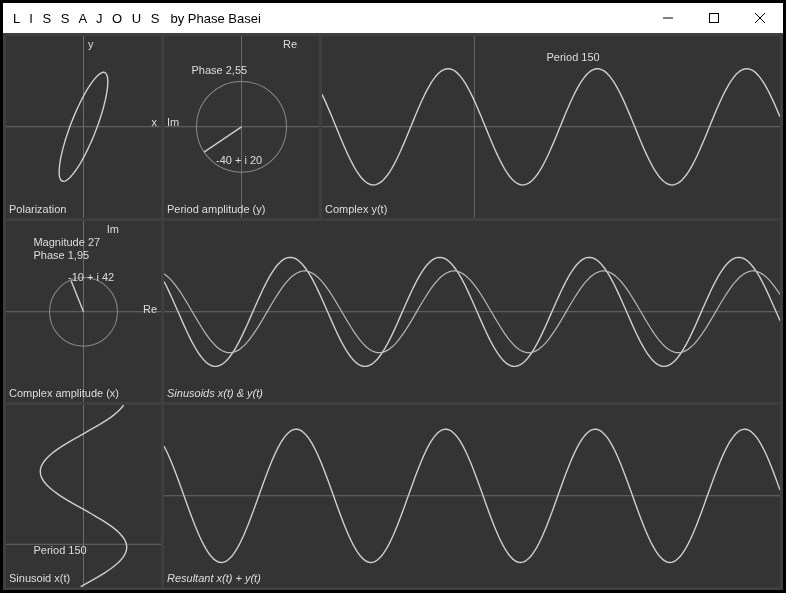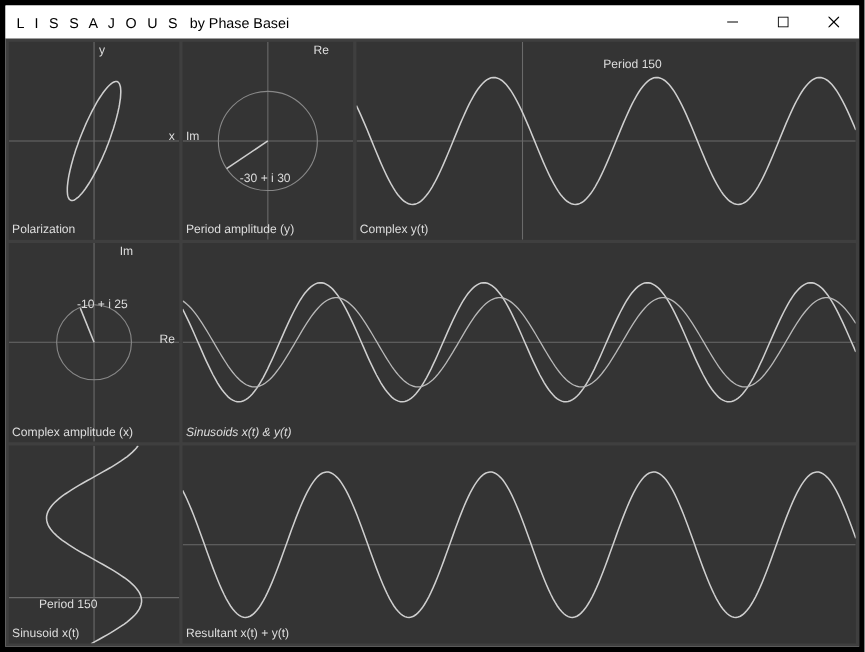--- a/index.html
+++ b/index.html
@@ -1,36 +1,36 @@
 <!DOCTYPE html>
 <html><head>
 <meta charset="utf-8">
 <style>
   * { box-sizing: border-box; margin: 0; padding: 0; }
   html, body { width: 786px; height: 593px; font-family: "Segoe UI", Arial, sans-serif; background: #fff; overflow: hidden; }
-  .window { width: 786px; height: 593px; border: 5px solid #000000; background: #fff; display: flex; flex-direction: column; }
+  .window { width: 786px; height: 593px; border: 3px solid #000000; background: #fff; display: flex; flex-direction: column; }
   .titlebar { height: 30px; background: #fff; display: flex; align-items: center; padding: 0 0 0 10px; font-size: 13px; color: #000; }
   .titlebar .title { flex: 0 0 auto; letter-spacing: 3px; font-weight: 400; }
   .titlebar .author { flex: 0 0 auto; margin-left: 8px; letter-spacing: 0; }
   .titlebar .spacer { flex: 1; }
   .winbtn { width: 46px; height: 30px; display: flex; align-items: center; justify-content: center; color: #000; }
   .winbtn svg { display: block; }
   .content { flex: 1; background: #3f3f3f; display: grid;
     grid-template-columns: 155px 155px 1fr;
     grid-template-rows: 1fr 1fr 1fr;
     gap: 3px; padding: 3px; }
   .panel { background: #343434; position: relative; color: #ddd; font-size: 11px; line-height: 13px; overflow: hidden; }
   .panel svg { display: block; width: 100%; height: 100%; }
   .polarization { grid-column: 1; grid-row: 1; }
   .compamp-y    { grid-column: 2; grid-row: 1; }
   .sin-y        { grid-column: 3; grid-row: 1; }
   .compamp-x    { grid-column: 1; grid-row: 2; }
   .sin-xy       { grid-column: 2 / span 2; grid-row: 2; font-style: italic; }
   .sin-x        { grid-column: 1; grid-row: 3; }
-  .resultant    { grid-column: 2 / span 2; grid-row: 3; }
+  .resultant    { grid-column: 2 / span 2; grid-row: 3; font-style: italic; }
   .ax { stroke: #6a6a6a; stroke-width: 1; }
   .curve { stroke: #cfcfcf; stroke-width: 1.4; fill: none; }
   .curve2 { stroke: #b8b8b8; stroke-width: 1.2; fill: none; }
   .circ { stroke: #888; stroke-width: 1; fill: none; }
   .lbl { position: absolute; color: #ddd; font-size: 11px; line-height: 13px; white-space: pre; }
   .lbl.bottom { bottom: 2px; left: 3px; }
 </style>
 </head>
 <body>
 
@@ -73,23 +73,26 @@
       <span class="lbl bottom">Polarization</span>
     </div>
 
     <div class="panel compamp-y">
       <svg viewBox="0 0 155 180" preserveAspectRatio="none">
         <line class="ax" x1="0" y1="90" x2="155" y2="90"></line>
         <line class="ax" x1="77.5" y1="0" x2="77.5" y2="180"></line>
         <circle class="circ" cx="77.5" cy="90" r="45"></circle>
         <line class="curve" x1="77.5" y1="90" x2="40" y2="115"></line>
       </svg>
+      <span class="lbl" style="top:15px;left:3px">
+        <span>Phase</span> <span>2,55</span>
+      </span>
       <span class="lbl" style="top:2px;right:22px">Re</span>
       <span class="lbl" style="top:80px;left:3px">Im</span>
-      <span class="lbl" style="top:118px;left:52px">-30 + i 30</span>
+      <span class="lbl" style="top:118px;left:52px">-40 + i 20</span>
       <span class="lbl bottom">Period amplitude (y)</span>
     </div>
 
     <div class="panel sin-y">
       <svg viewBox="0 0 460 180" preserveAspectRatio="none">
         <line class="ax" x1="0" y1="90" x2="460" y2="90"></line>
         <line class="ax" x1="153" y1="0" x2="153" y2="180"></line>
         <path id="path-siny" class="curve" d="M0.0 57.9 L2.0 62.0 L4.0 66.3 L6.0 70.8 L8.0 75.4 L10.0 80.1 L12.0 84.9 L14.0 89.7 L16.0 94.5 L18.0 99.3 L20.0 104.0 L22.0 108.7 L24.0 113.2 L26.0 117.5 L28.0 121.6 L30.0 125.5 L32.0 129.2 L34.0 132.6 L36.0 135.7 L38.0 138.5 L40.0 140.9 L42.0 143.0 L44.0 144.7 L46.0 146.0 L48.0 146.9 L50.0 147.5 L52.0 147.6 L54.0 147.3 L56.0 146.6 L58.0 145.6 L60.0 144.1 L62.0 142.2 L64.0 140.0 L66.0 137.5 L68.0 134.6 L70.0 131.4 L72.0 127.9 L74.0 124.1 L76.0 120.1 L78.0 115.9 L80.0 111.5 L82.0 106.9 L84.0 102.3 L86.0 97.5 L88.0 92.7 L90.0 87.9 L92.0 83.1 L94.0 78.3 L96.0 73.6 L98.0 69.1 L100.0 64.7 L102.0 60.4 L104.0 56.4 L106.0 52.6 L108.0 49.1 L110.0 45.8 L112.0 42.9 L114.0 40.3 L116.0 38.0 L118.0 36.1 L120.0 34.6 L122.0 33.5 L124.0 32.7 L126.0 32.4 L128.0 32.5 L130.0 33.0 L132.0 33.9 L134.0 35.1 L136.0 36.8 L138.0 38.8 L140.0 41.2 L142.0 43.9 L144.0 47.0 L146.0 50.4 L148.0 54.0 L150.0 57.9 L152.0 62.0 L154.0 66.3 L156.0 70.8 L158.0 75.4 L160.0 80.1 L162.0 84.9 L164.0 89.7 L166.0 94.5 L168.0 99.3 L170.0 104.0 L172.0 108.7 L174.0 113.2 L176.0 117.5 L178.0 121.6 L180.0 125.5 L182.0 129.2 L184.0 132.6 L186.0 135.7 L188.0 138.5 L190.0 140.9 L192.0 143.0 L194.0 144.7 L196.0 146.0 L198.0 146.9 L200.0 147.5 L202.0 147.6 L204.0 147.3 L206.0 146.6 L208.0 145.6 L210.0 144.1 L212.0 142.2 L214.0 140.0 L216.0 137.5 L218.0 134.6 L220.0 131.4 L222.0 127.9 L224.0 124.1 L226.0 120.1 L228.0 115.9 L230.0 111.5 L232.0 106.9 L234.0 102.3 L236.0 97.5 L238.0 92.7 L240.0 87.9 L242.0 83.1 L244.0 78.3 L246.0 73.6 L248.0 69.1 L250.0 64.7 L252.0 60.4 L254.0 56.4 L256.0 52.6 L258.0 49.1 L260.0 45.8 L262.0 42.9 L264.0 40.3 L266.0 38.0 L268.0 36.1 L270.0 34.6 L272.0 33.5 L274.0 32.7 L276.0 32.4 L278.0 32.5 L280.0 33.0 L282.0 33.9 L284.0 35.1 L286.0 36.8 L288.0 38.8 L290.0 41.2 L292.0 43.9 L294.0 47.0 L296.0 50.4 L298.0 54.0 L300.0 57.9 L302.0 62.0 L304.0 66.3 L306.0 70.8 L308.0 75.4 L310.0 80.1 L312.0 84.9 L314.0 89.7 L316.0 94.5 L318.0 99.3 L320.0 104.0 L322.0 108.7 L324.0 113.2 L326.0 117.5 L328.0 121.6 L330.0 125.5 L332.0 129.2 L334.0 132.6 L336.0 135.7 L338.0 138.5 L340.0 140.9 L342.0 143.0 L344.0 144.7 L346.0 146.0 L348.0 146.9 L350.0 147.5 L352.0 147.6 L354.0 147.3 L356.0 146.6 L358.0 145.6 L360.0 144.1 L362.0 142.2 L364.0 140.0 L366.0 137.5 L368.0 134.6 L370.0 131.4 L372.0 127.9 L374.0 124.1 L376.0 120.1 L378.0 115.9 L380.0 111.5 L382.0 106.9 L384.0 102.3 L386.0 97.5 L388.0 92.7 L390.0 87.9 L392.0 83.1 L394.0 78.3 L396.0 73.6 L398.0 69.1 L400.0 64.7 L402.0 60.4 L404.0 56.4 L406.0 52.6 L408.0 49.1 L410.0 45.8 L412.0 42.9 L414.0 40.3 L416.0 38.0 L418.0 36.1 L420.0 34.6 L422.0 33.5 L424.0 32.7 L426.0 32.4 L428.0 32.5 L430.0 33.0 L432.0 33.9 L434.0 35.1 L436.0 36.8 L438.0 38.8 L440.0 41.2 L442.0 43.9 L444.0 47.0 L446.0 50.4 L448.0 54.0 L450.0 57.9 L452.0 62.0 L454.0 66.3 L456.0 70.8 L458.0 75.4 L460.0 80.1 "></path>
       </svg>
       <span class="lbl" style="top:2px;left:200px">
@@ -98,23 +101,29 @@
       <span class="lbl bottom">Complex y(t)</span>
     </div>
 
     <div class="panel compamp-x">
       <svg viewBox="0 0 155 180" preserveAspectRatio="none">
         <line class="ax" x1="0" y1="90" x2="155" y2="90"></line>
         <line class="ax" x1="77.5" y1="0" x2="77.5" y2="180"></line>
         <circle class="circ" cx="77.5" cy="90" r="34"></circle>
         <line class="curve" x1="77.5" y1="90" x2="65" y2="59"></line>
       </svg>
+      <span class="lbl" style="top:2px;left:3px">
+        <span>Magnitude</span> <span>27</span>
+      </span>
+      <span class="lbl" style="top:15px;left:3px">
+        <span>Phase</span> <span>1,95</span>
+      </span>
       <span class="lbl" style="top:2px;right:42px">Im</span>
       <span class="lbl" style="top:82px;right:4px">Re</span>
-      <span class="lbl" style="top:50px;left:62px">-10 + i 25</span>
+      <span class="lbl" style="top:50px;left:62px">-10 + i 42</span>
       <span class="lbl bottom">Complex amplitude (x)</span>
     </div>
 
     <div class="panel sin-xy">
       <svg viewBox="0 0 618 180" preserveAspectRatio="none">
         <line class="ax" x1="0" y1="90" x2="618" y2="90"></line>
         <path id="path-xyA" class="curve" d="M0.0 59.9 L2.0 63.7 L4.0 67.8 L6.0 72.0 L8.0 76.3 L10.0 80.7 L12.0 85.2 L14.0 89.7 L16.0 94.2 L18.0 98.7 L20.0 103.2 L22.0 107.5 L24.0 111.7 L26.0 115.8 L28.0 119.7 L30.0 123.3 L32.0 126.8 L34.0 129.9 L36.0 132.8 L38.0 135.4 L40.0 137.7 L42.0 139.7 L44.0 141.3 L46.0 142.5 L48.0 143.4 L50.0 143.9 L52.0 144.0 L54.0 143.7 L56.0 143.1 L58.0 142.1 L60.0 140.7 L62.0 139.0 L64.0 136.9 L66.0 134.5 L68.0 131.8 L70.0 128.8 L72.0 125.5 L74.0 122.0 L76.0 118.2 L78.0 114.3 L80.0 110.1 L82.0 105.9 L84.0 101.5 L86.0 97.0 L88.0 92.5 L90.0 88.0 L92.0 83.5 L94.0 79.0 L96.0 74.7 L98.0 70.4 L100.0 66.2 L102.0 62.3 L104.0 58.5 L106.0 54.9 L108.0 51.6 L110.0 48.6 L112.0 45.8 L114.0 43.4 L116.0 41.3 L118.0 39.5 L120.0 38.1 L122.0 37.0 L124.0 36.3 L126.0 36.0 L128.0 36.1 L130.0 36.5 L132.0 37.4 L134.0 38.6 L136.0 40.1 L138.0 42.0 L140.0 44.3 L142.0 46.8 L144.0 49.7 L146.0 52.8 L148.0 56.2 L150.0 59.9 L152.0 63.7 L154.0 67.8 L156.0 72.0 L158.0 76.3 L160.0 80.7 L162.0 85.2 L164.0 89.7 L166.0 94.2 L168.0 98.7 L170.0 103.2 L172.0 107.5 L174.0 111.7 L176.0 115.8 L178.0 119.7 L180.0 123.3 L182.0 126.8 L184.0 129.9 L186.0 132.8 L188.0 135.4 L190.0 137.7 L192.0 139.7 L194.0 141.3 L196.0 142.5 L198.0 143.4 L200.0 143.9 L202.0 144.0 L204.0 143.7 L206.0 143.1 L208.0 142.1 L210.0 140.7 L212.0 139.0 L214.0 136.9 L216.0 134.5 L218.0 131.8 L220.0 128.8 L222.0 125.5 L224.0 122.0 L226.0 118.2 L228.0 114.3 L230.0 110.1 L232.0 105.9 L234.0 101.5 L236.0 97.0 L238.0 92.5 L240.0 88.0 L242.0 83.5 L244.0 79.0 L246.0 74.7 L248.0 70.4 L250.0 66.2 L252.0 62.3 L254.0 58.5 L256.0 54.9 L258.0 51.6 L260.0 48.6 L262.0 45.8 L264.0 43.4 L266.0 41.3 L268.0 39.5 L270.0 38.1 L272.0 37.0 L274.0 36.3 L276.0 36.0 L278.0 36.1 L280.0 36.5 L282.0 37.4 L284.0 38.6 L286.0 40.1 L288.0 42.0 L290.0 44.3 L292.0 46.8 L294.0 49.7 L296.0 52.8 L298.0 56.2 L300.0 59.9 L302.0 63.7 L304.0 67.8 L306.0 72.0 L308.0 76.3 L310.0 80.7 L312.0 85.2 L314.0 89.7 L316.0 94.2 L318.0 98.7 L320.0 103.2 L322.0 107.5 L324.0 111.7 L326.0 115.8 L328.0 119.7 L330.0 123.3 L332.0 126.8 L334.0 129.9 L336.0 132.8 L338.0 135.4 L340.0 137.7 L342.0 139.7 L344.0 141.3 L346.0 142.5 L348.0 143.4 L350.0 143.9 L352.0 144.0 L354.0 143.7 L356.0 143.1 L358.0 142.1 L360.0 140.7 L362.0 139.0 L364.0 136.9 L366.0 134.5 L368.0 131.8 L370.0 128.8 L372.0 125.5 L374.0 122.0 L376.0 118.2 L378.0 114.3 L380.0 110.1 L382.0 105.9 L384.0 101.5 L386.0 97.0 L388.0 92.5 L390.0 88.0 L392.0 83.5 L394.0 79.0 L396.0 74.7 L398.0 70.4 L400.0 66.2 L402.0 62.3 L404.0 58.5 L406.0 54.9 L408.0 51.6 L410.0 48.6 L412.0 45.8 L414.0 43.4 L416.0 41.3 L418.0 39.5 L420.0 38.1 L422.0 37.0 L424.0 36.3 L426.0 36.0 L428.0 36.1 L430.0 36.5 L432.0 37.4 L434.0 38.6 L436.0 40.1 L438.0 42.0 L440.0 44.3 L442.0 46.8 L444.0 49.7 L446.0 52.8 L448.0 56.2 L450.0 59.9 L452.0 63.7 L454.0 67.8 L456.0 72.0 L458.0 76.3 L460.0 80.7 L462.0 85.2 L464.0 89.7 L466.0 94.2 L468.0 98.7 L470.0 103.2 L472.0 107.5 L474.0 111.7 L476.0 115.8 L478.0 119.7 L480.0 123.3 L482.0 126.8 L484.0 129.9 L486.0 132.8 L488.0 135.4 L490.0 137.7 L492.0 139.7 L494.0 141.3 L496.0 142.5 L498.0 143.4 L500.0 143.9 L502.0 144.0 L504.0 143.7 L506.0 143.1 L508.0 142.1 L510.0 140.7 L512.0 139.0 L514.0 136.9 L516.0 134.5 L518.0 131.8 L520.0 128.8 L522.0 125.5 L524.0 122.0 L526.0 118.2 L528.0 114.3 L530.0 110.1 L532.0 105.9 L534.0 101.5 L536.0 97.0 L538.0 92.5 L540.0 88.0 L542.0 83.5 L544.0 79.0 L546.0 74.7 L548.0 70.4 L550.0 66.2 L552.0 62.3 L554.0 58.5 L556.0 54.9 L558.0 51.6 L560.0 48.6 L562.0 45.8 L564.0 43.4 L566.0 41.3 L568.0 39.5 L570.0 38.1 L572.0 37.0 L574.0 36.3 L576.0 36.0 L578.0 36.1 L580.0 36.5 L582.0 37.4 L584.0 38.6 L586.0 40.1 L588.0 42.0 L590.0 44.3 L592.0 46.8 L594.0 49.7 L596.0 52.8 L598.0 56.2 L600.0 59.9 L602.0 63.7 L604.0 67.8 L606.0 72.0 L608.0 76.3 L610.0 80.7 L612.0 85.2 L614.0 89.7 L616.0 94.2 L618.0 98.7 "></path>
         <path id="path-xyB" class="curve2" d="M0.0 52.4 L2.0 53.8 L4.0 55.4 L6.0 57.3 L8.0 59.4 L10.0 61.7 L12.0 64.3 L14.0 67.0 L16.0 69.8 L18.0 72.8 L20.0 76.0 L22.0 79.2 L24.0 82.5 L26.0 85.9 L28.0 89.2 L30.0 92.6 L32.0 96.0 L34.0 99.3 L36.0 102.6 L38.0 105.8 L40.0 108.8 L42.0 111.8 L44.0 114.6 L46.0 117.2 L48.0 119.6 L50.0 121.8 L52.0 123.8 L54.0 125.5 L56.0 127.0 L58.0 128.3 L60.0 129.2 L62.0 129.9 L64.0 130.4 L66.0 130.5 L68.0 130.4 L70.0 129.9 L72.0 129.2 L74.0 128.2 L76.0 127.0 L78.0 125.4 L80.0 123.7 L82.0 121.7 L84.0 119.5 L86.0 117.0 L88.0 114.4 L90.0 111.6 L92.0 108.7 L94.0 105.6 L96.0 102.4 L98.0 99.2 L100.0 95.8 L102.0 92.5 L104.0 89.1 L106.0 85.7 L108.0 82.3 L110.0 79.0 L112.0 75.8 L114.0 72.7 L116.0 69.7 L118.0 66.8 L120.0 64.1 L122.0 61.6 L124.0 59.3 L126.0 57.2 L128.0 55.3 L130.0 53.7 L132.0 52.3 L134.0 51.2 L136.0 50.4 L138.0 49.8 L140.0 49.5 L142.0 49.5 L144.0 49.8 L146.0 50.4 L148.0 51.3 L150.0 52.4 L152.0 53.8 L154.0 55.4 L156.0 57.3 L158.0 59.4 L160.0 61.7 L162.0 64.3 L164.0 67.0 L166.0 69.8 L168.0 72.8 L170.0 76.0 L172.0 79.2 L174.0 82.5 L176.0 85.9 L178.0 89.2 L180.0 92.6 L182.0 96.0 L184.0 99.3 L186.0 102.6 L188.0 105.8 L190.0 108.8 L192.0 111.8 L194.0 114.6 L196.0 117.2 L198.0 119.6 L200.0 121.8 L202.0 123.8 L204.0 125.5 L206.0 127.0 L208.0 128.3 L210.0 129.2 L212.0 129.9 L214.0 130.4 L216.0 130.5 L218.0 130.4 L220.0 129.9 L222.0 129.2 L224.0 128.2 L226.0 127.0 L228.0 125.4 L230.0 123.7 L232.0 121.7 L234.0 119.5 L236.0 117.0 L238.0 114.4 L240.0 111.6 L242.0 108.7 L244.0 105.6 L246.0 102.4 L248.0 99.2 L250.0 95.8 L252.0 92.5 L254.0 89.1 L256.0 85.7 L258.0 82.3 L260.0 79.0 L262.0 75.8 L264.0 72.7 L266.0 69.7 L268.0 66.8 L270.0 64.1 L272.0 61.6 L274.0 59.3 L276.0 57.2 L278.0 55.3 L280.0 53.7 L282.0 52.3 L284.0 51.2 L286.0 50.4 L288.0 49.8 L290.0 49.5 L292.0 49.5 L294.0 49.8 L296.0 50.4 L298.0 51.3 L300.0 52.4 L302.0 53.8 L304.0 55.4 L306.0 57.3 L308.0 59.4 L310.0 61.7 L312.0 64.3 L314.0 67.0 L316.0 69.8 L318.0 72.8 L320.0 76.0 L322.0 79.2 L324.0 82.5 L326.0 85.9 L328.0 89.2 L330.0 92.6 L332.0 96.0 L334.0 99.3 L336.0 102.6 L338.0 105.8 L340.0 108.8 L342.0 111.8 L344.0 114.6 L346.0 117.2 L348.0 119.6 L350.0 121.8 L352.0 123.8 L354.0 125.5 L356.0 127.0 L358.0 128.3 L360.0 129.2 L362.0 129.9 L364.0 130.4 L366.0 130.5 L368.0 130.4 L370.0 129.9 L372.0 129.2 L374.0 128.2 L376.0 127.0 L378.0 125.4 L380.0 123.7 L382.0 121.7 L384.0 119.5 L386.0 117.0 L388.0 114.4 L390.0 111.6 L392.0 108.7 L394.0 105.6 L396.0 102.4 L398.0 99.2 L400.0 95.8 L402.0 92.5 L404.0 89.1 L406.0 85.7 L408.0 82.3 L410.0 79.0 L412.0 75.8 L414.0 72.7 L416.0 69.7 L418.0 66.8 L420.0 64.1 L422.0 61.6 L424.0 59.3 L426.0 57.2 L428.0 55.3 L430.0 53.7 L432.0 52.3 L434.0 51.2 L436.0 50.4 L438.0 49.8 L440.0 49.5 L442.0 49.5 L444.0 49.8 L446.0 50.4 L448.0 51.3 L450.0 52.4 L452.0 53.8 L454.0 55.4 L456.0 57.3 L458.0 59.4 L460.0 61.7 L462.0 64.3 L464.0 67.0 L466.0 69.8 L468.0 72.8 L470.0 76.0 L472.0 79.2 L474.0 82.5 L476.0 85.9 L478.0 89.2 L480.0 92.6 L482.0 96.0 L484.0 99.3 L486.0 102.6 L488.0 105.8 L490.0 108.8 L492.0 111.8 L494.0 114.6 L496.0 117.2 L498.0 119.6 L500.0 121.8 L502.0 123.8 L504.0 125.5 L506.0 127.0 L508.0 128.3 L510.0 129.2 L512.0 129.9 L514.0 130.4 L516.0 130.5 L518.0 130.4 L520.0 129.9 L522.0 129.2 L524.0 128.2 L526.0 127.0 L528.0 125.4 L530.0 123.7 L532.0 121.7 L534.0 119.5 L536.0 117.0 L538.0 114.4 L540.0 111.6 L542.0 108.7 L544.0 105.6 L546.0 102.4 L548.0 99.2 L550.0 95.8 L552.0 92.5 L554.0 89.1 L556.0 85.7 L558.0 82.3 L560.0 79.0 L562.0 75.8 L564.0 72.7 L566.0 69.7 L568.0 66.8 L570.0 64.1 L572.0 61.6 L574.0 59.3 L576.0 57.2 L578.0 55.3 L580.0 53.7 L582.0 52.3 L584.0 51.2 L586.0 50.4 L588.0 49.8 L590.0 49.5 L592.0 49.5 L594.0 49.8 L596.0 50.4 L598.0 51.3 L600.0 52.4 L602.0 53.8 L604.0 55.4 L606.0 57.3 L608.0 59.4 L610.0 61.7 L612.0 64.3 L614.0 67.0 L616.0 69.8 L618.0 72.8 "></path>
       </svg>
       <span class="lbl bottom">Sinusoids x(t) &amp; y(t)</span>

